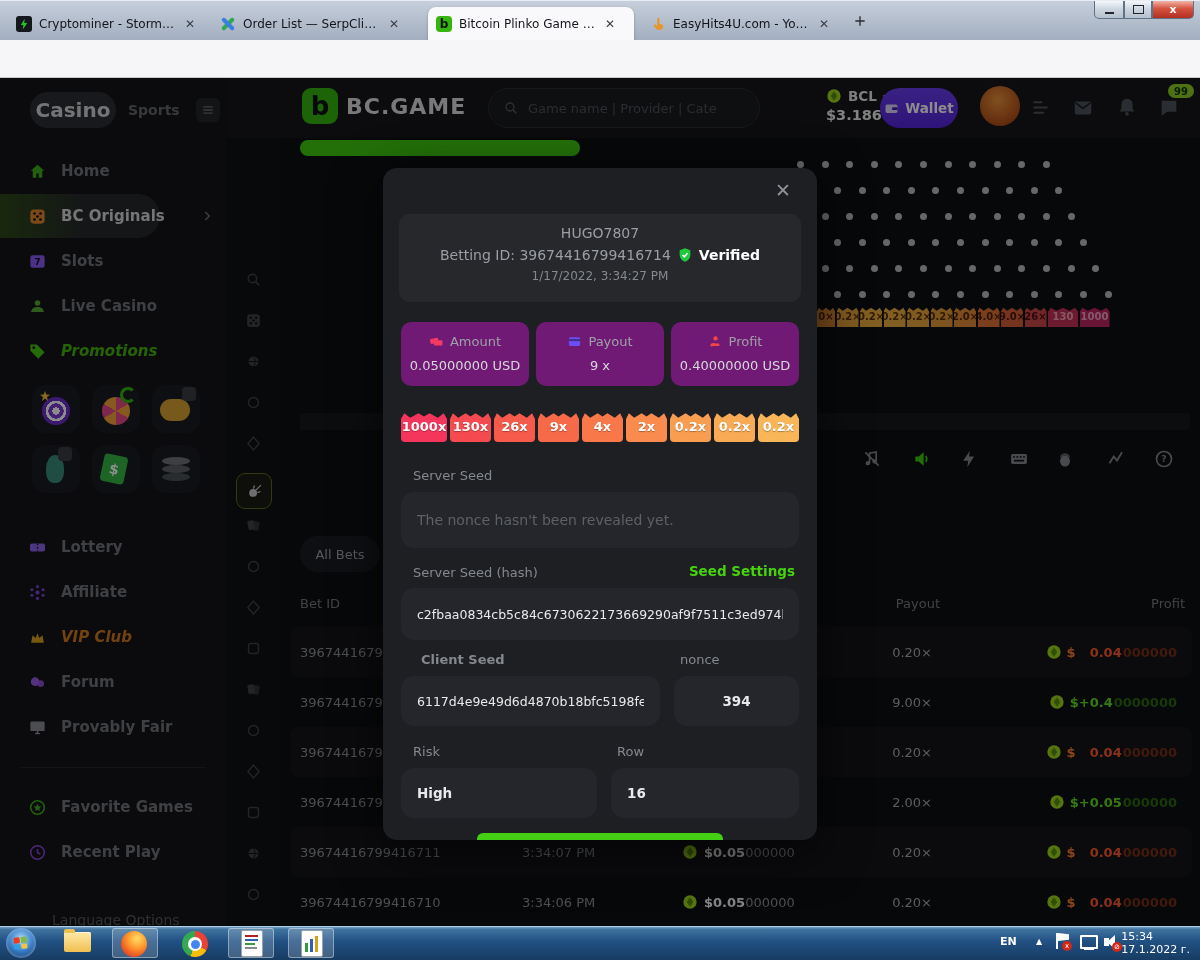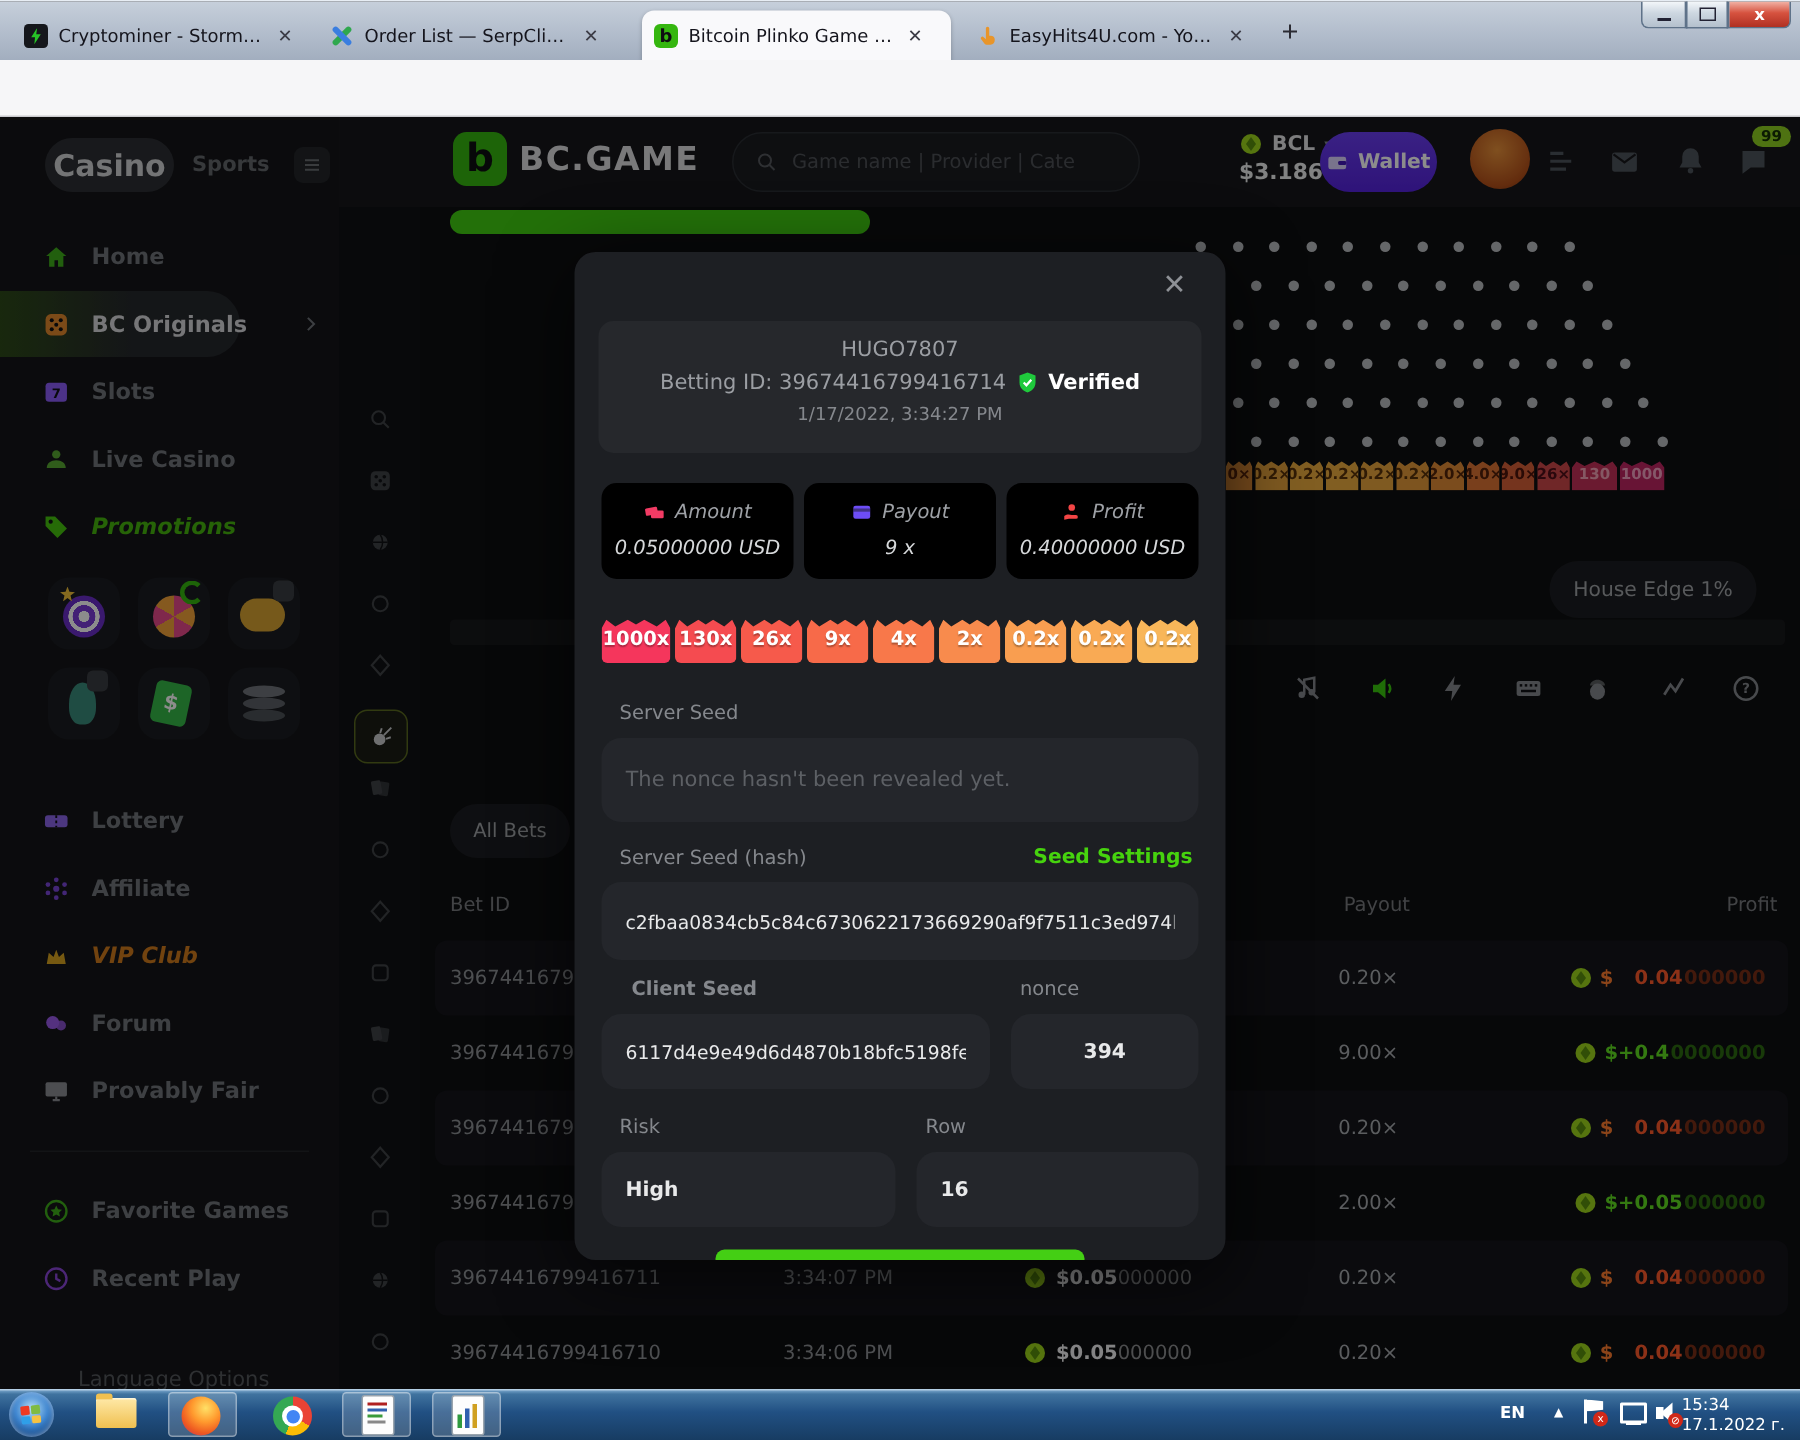--- a/index.html
+++ b/index.html
@@ -37,21 +37,21 @@
 
   
   .brow{position:absolute;left:290px;width:902px;height:50px;}
   .brow.zeb{background:#14151a;border-radius:8px;}
   .cell{position:absolute;top:0;height:50px;display:flex;align-items:center;font-size:13px;}
 
   
   #modal{left:383px;top:90px;width:434px;height:672px;background:#1d1f23;border-radius:14px;box-shadow:0 12px 50px rgba(0,0,0,.65);z-index:20;}
   .mlabel{position:absolute;font-size:13px;color:#85888d;}
   .mfield{position:absolute;background:#24262b;border-radius:13px;display:flex;align-items:center;box-sizing:border-box;padding:0 16px;}
-  .statcard{position:absolute;top:154px;width:128px;height:64px;background:#000000;border-radius:10px;font-style:italic;}
+  .statcard{position:absolute;top:154px;width:128px;height:64px;background:#701a75;border-radius:10px;}
   .chip{height:32px;flex:none;display:flex;align-items:center;justify-content:center;font-weight:bold;font-size:13px;color:#fff;text-shadow:0 1px 1px rgba(0,0,0,.3);clip-path:polygon(0% 28%,7% 10%,20% 24%,38% 10%,50% 20%,62% 10%,80% 24%,93% 10%,100% 28%,100% 100%,0% 100%);border-radius:4px;}
 
   
   .bucket{height:22px;flex:none;display:flex;align-items:center;justify-content:center;font-weight:bold;font-size:10px;clip-path:polygon(0% 30%,10% 12%,28% 26%,50% 12%,72% 26%,90% 12%,100% 30%,100% 100%,0% 100%);}
 
   
   #taskbar{left:0;top:926px;width:1200px;height:34px;background:linear-gradient(180deg,#88b3d8 0%,#40739f 10%,#215083 45%,#173c62 100%);z-index:40;box-shadow:inset 0 1px 0 rgba(255,255,255,.4);}
   .tbhl{position:absolute;top:2px;width:46px;height:30px;border-radius:3px;background:rgba(255,255,255,.18);border:1px solid rgba(255,255,255,.38);box-sizing:border-box;}
 </style>
 </head>
@@ -602,23 +602,20 @@
         <div class="bucket" style="width: 22px; background: rgb(232, 164, 60); color: rgb(88, 50, 10);">0.2×</div>
         <div class="bucket" style="width: 22px; background: rgb(228, 154, 58); color: rgb(88, 50, 10);">0.2×</div>
         <div class="bucket" style="width: 22px; background: rgb(224, 138, 54); color: rgb(85, 38, 10);">2.0×</div>
         <div class="bucket" style="width: 22px; background: rgb(220, 116, 52); color: rgb(81, 31, 10);">4.0×</div>
         <div class="bucket" style="width: 22px; background: rgb(213, 95, 56); color: rgb(77, 21, 12);">9.0×</div>
         <div class="bucket" style="width: 22px; background: rgb(204, 71, 73); color: rgb(78, 16, 24);">26×</div>
         <div class="bucket" style="width: 30px; background: rgb(196, 49, 88); color: rgb(242, 160, 180);">130</div>
         <div class="bucket" style="width: 30px; background: rgb(189, 37, 98); color: rgb(242, 160, 192);">1000</div>
       </div>
 
-    <div class="ab flex" style="left:1033px;top:296px;width:138px;height:38px;border-radius:19px;background:#1b1d21;justify-content:center;">
-      <span style="font-size:13.5px;color:#9fa2a6;">House Edge 1%</span>
-    </div>
 
     <div id="controls">
         <span class="ab ic" style="width: 20px; height: 20px; color: rgb(132, 135, 140); left: 862px; top: 371px;">
           <svg width="20" height="20" viewBox="0 0 24 24" fill="currentColor">
             <path d="M9 17V5l8-1.5V15" fill="none" stroke="currentColor" stroke-width="2"></path>
             <circle cx="7" cy="17" r="2.6"></circle>
             <circle cx="15" cy="15" r="2.6"></circle>
             <path d="M4 4l16 16" stroke="currentColor" stroke-width="2"></path>
           </svg>
         </span>

